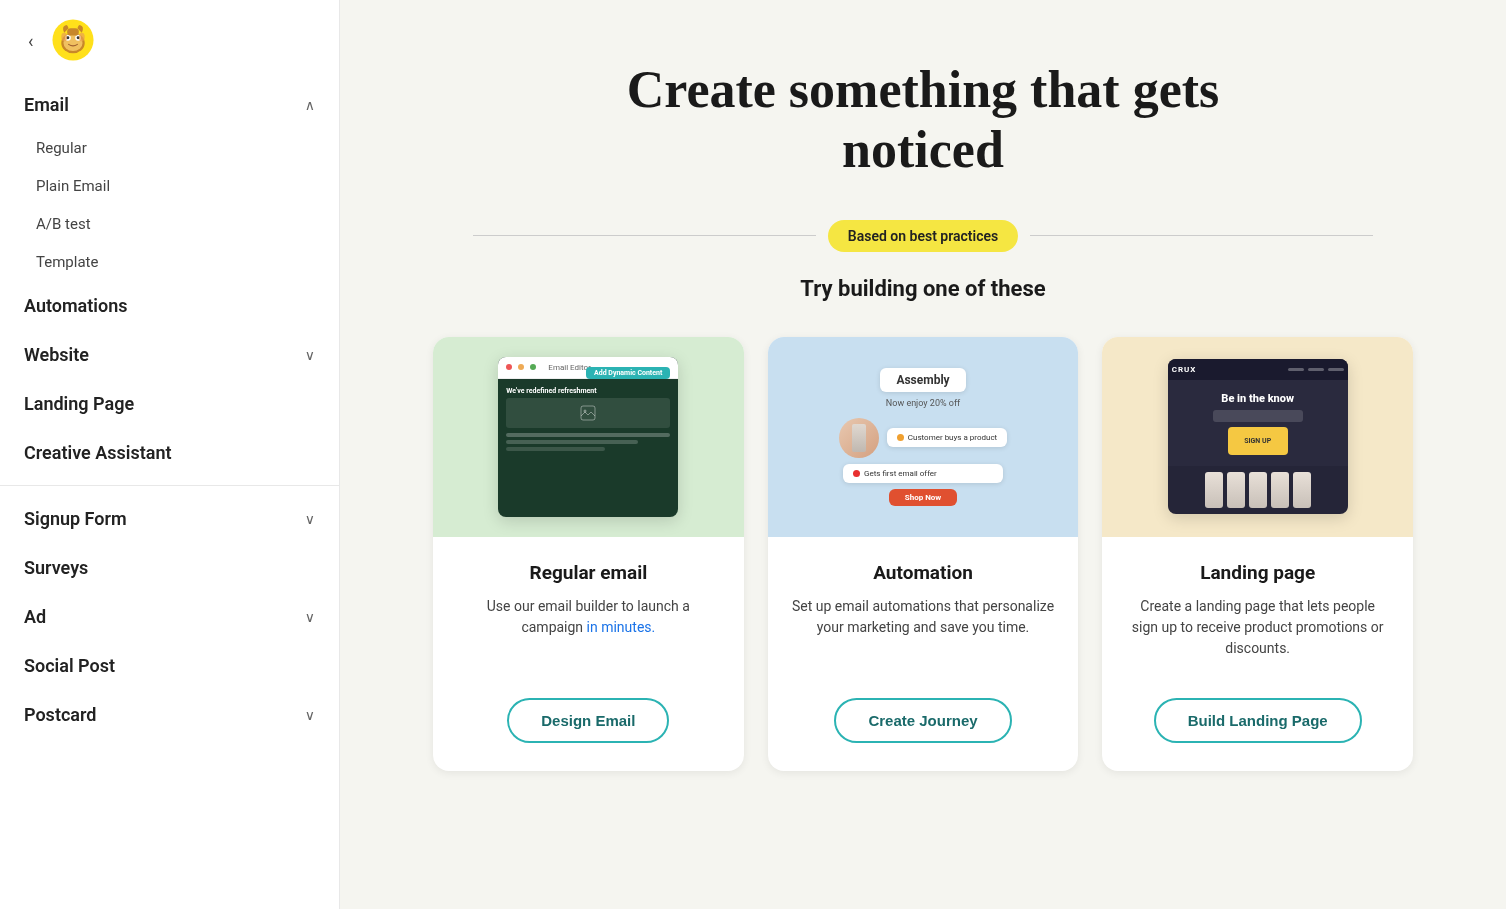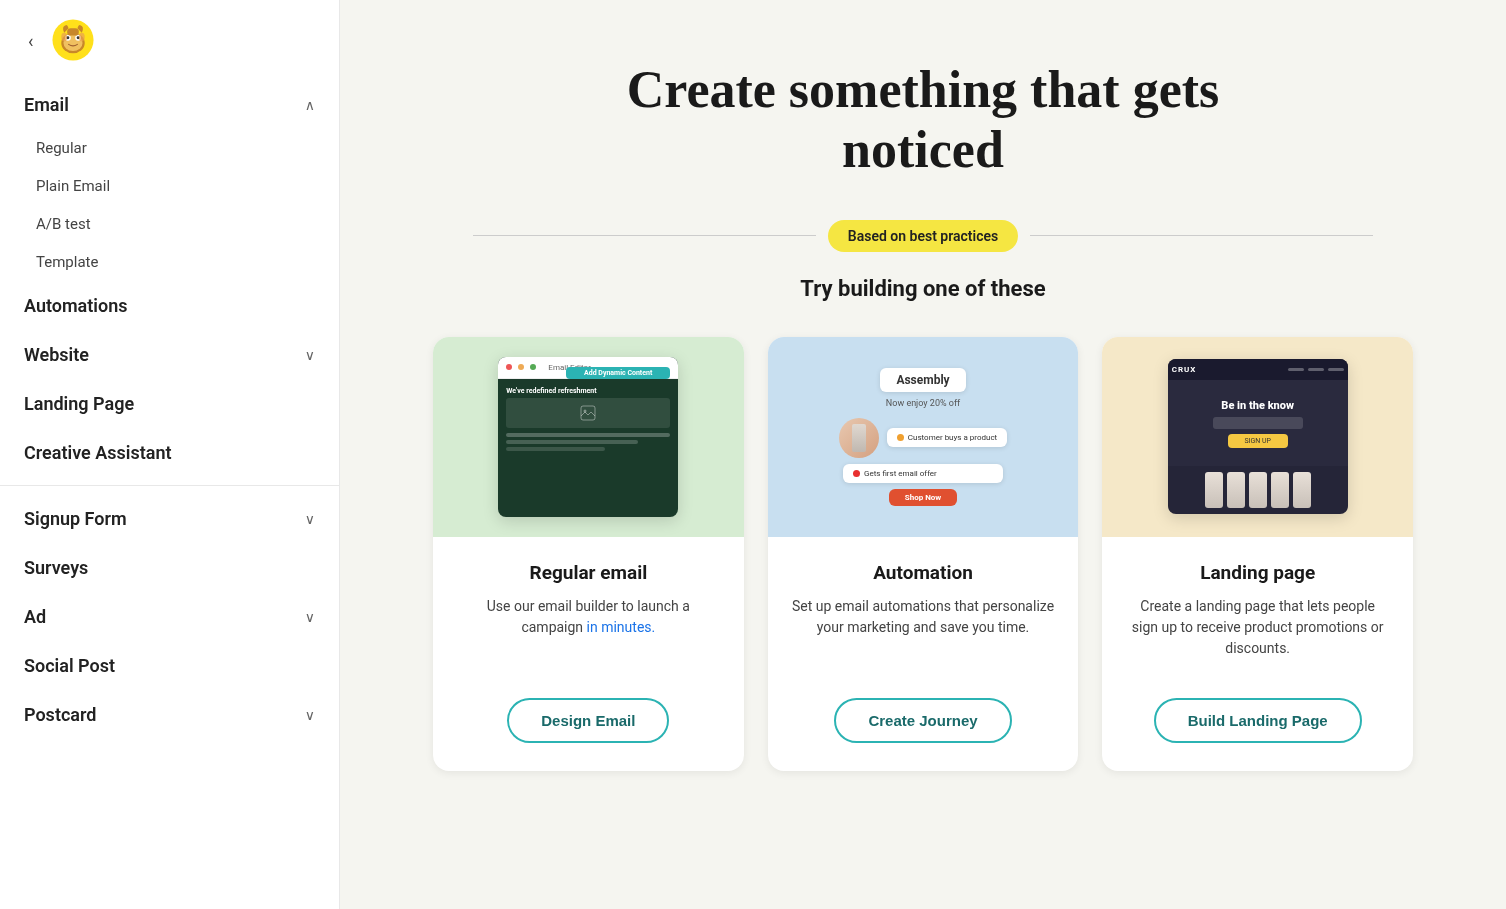--- a/index.html
+++ b/index.html
@@ -210,21 +210,21 @@
       border-bottom: 1px solid #eee;
     }
     .email-mockup-dot { width: 6px; height: 6px; border-radius: 50%; }
     .floating-tag {
       position: absolute;
       top: 10px;
       right: 8px;
       background: #2bb3b3;
       color: #fff;
       font-size: 7px;
-      padding: 2px 18px;
+      padding: 2px 8px;
       border-radius: 4px;
       font-weight: 700;
     }
 
     
     .landing-mockup {
       width: 180px;
       height: 155px;
       background: #1a1a2e;
       border-radius: 8px;
@@ -246,21 +246,21 @@
       flex: 1;
       display: flex;
       flex-direction: column;
       align-items: center;
       justify-content: center;
       padding: 8px;
       gap: 5px;
     }
     .landing-hero-title { color: #fff; font-size: 11px; font-weight: 800; }
     .landing-input-mock { background: rgba(255,255,255,0.15); border-radius: 3px; height: 12px; width: 90px; }
-    .landing-btn-mock { background: #f5c842; border-radius: 4px; height: 14px; width: 60px; display: flex; align-items: center; justify-content: center; font-size: 7px; font-weight: 400; color: #333; }
+    .landing-btn-mock { background: #f5c842; border-radius: 4px; height: 28px; width: 60px; display: flex; align-items: center; justify-content: center; font-size: 7px; font-weight: 700; color: #333; }
     .landing-products {
       display: flex;
       gap: 4px;
       justify-content: center;
       padding: 6px;
       background: rgba(255,255,255,0.05);
     }
     .landing-product-bottle {
       width: 18px;
       height: 36px;

